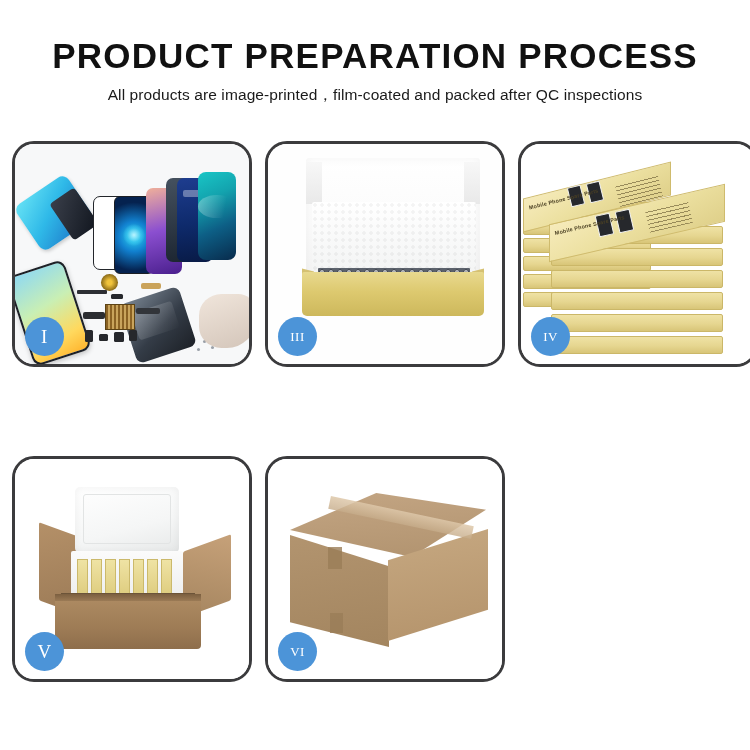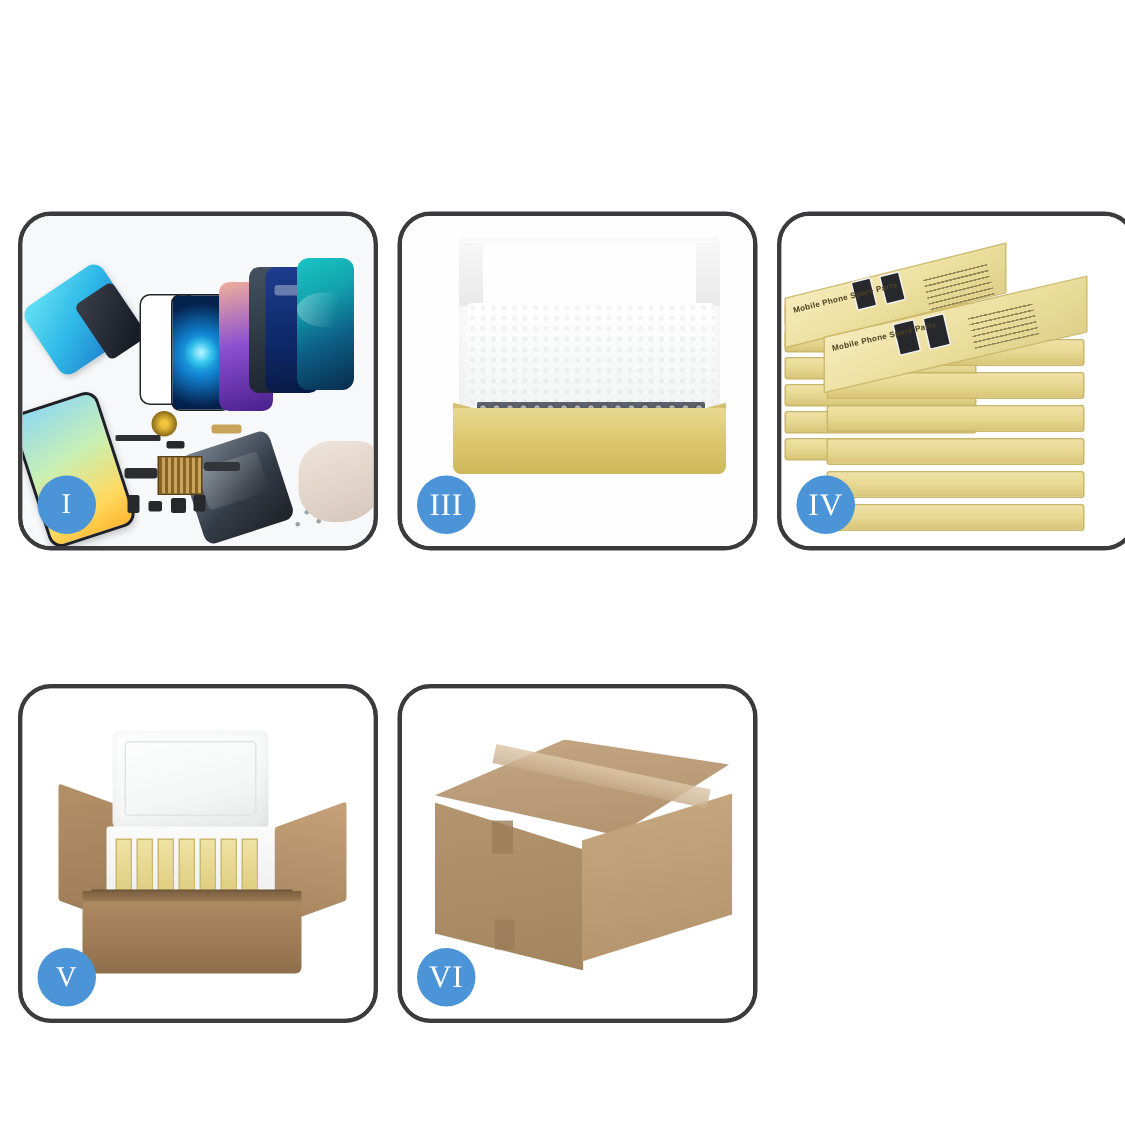--- a/index.html
+++ b/index.html
@@ -88,21 +88,21 @@
     border-radius: 50%;
     background: #4c94d8;
     color: #ffffff;
     font-family: "Liberation Serif", serif;
     font-size: 19px;
     line-height: 39px;
     text-align: center;
     letter-spacing: 0.5px;
     z-index: 40;
   }
-  .badge.wide { font-size: 21px; }
+  .badge.wide { font-size: 13px; }
 
   
   .p1 { background: #f7f8f9; }
   .p1 .scr {
     position: absolute;
     border-radius: 5px;
   }
   .p1 .s-blue {
     left: 8px; top: 42px; width: 62px; height: 54px;
     background: linear-gradient(150deg,#67e3f5 0%,#2fb9e8 45%,#1b6fc4 100%);
@@ -532,20 +532,24 @@
     opacity: .8;
   }
   .p6 .seam-a { left: 60px; top: 88px; width: 14px; height: 22px; }
   .p6 .seam-b { left: 62px; top: 154px; width: 13px; height: 20px; }
 </style>
 </head>
 <body>
 
 <div class="page">
 
+  <div class="header">
+    <div class="title">PRODUCT PREPARATION PROCESS</div>
+    <div class="subtitle">All products are image-printed，film-coated and packed after QC inspections</div>
+  </div>
 
   <div class="grid">
 
     <div class="panel">
       <div class="photo p1">
         <div class="scr s-blue"></div>
         <div class="scr s-blue2"></div>
         <div class="scr s-white"></div>
         <div class="scr s-jelly"></div>
         <div class="scr s-purple"></div>

